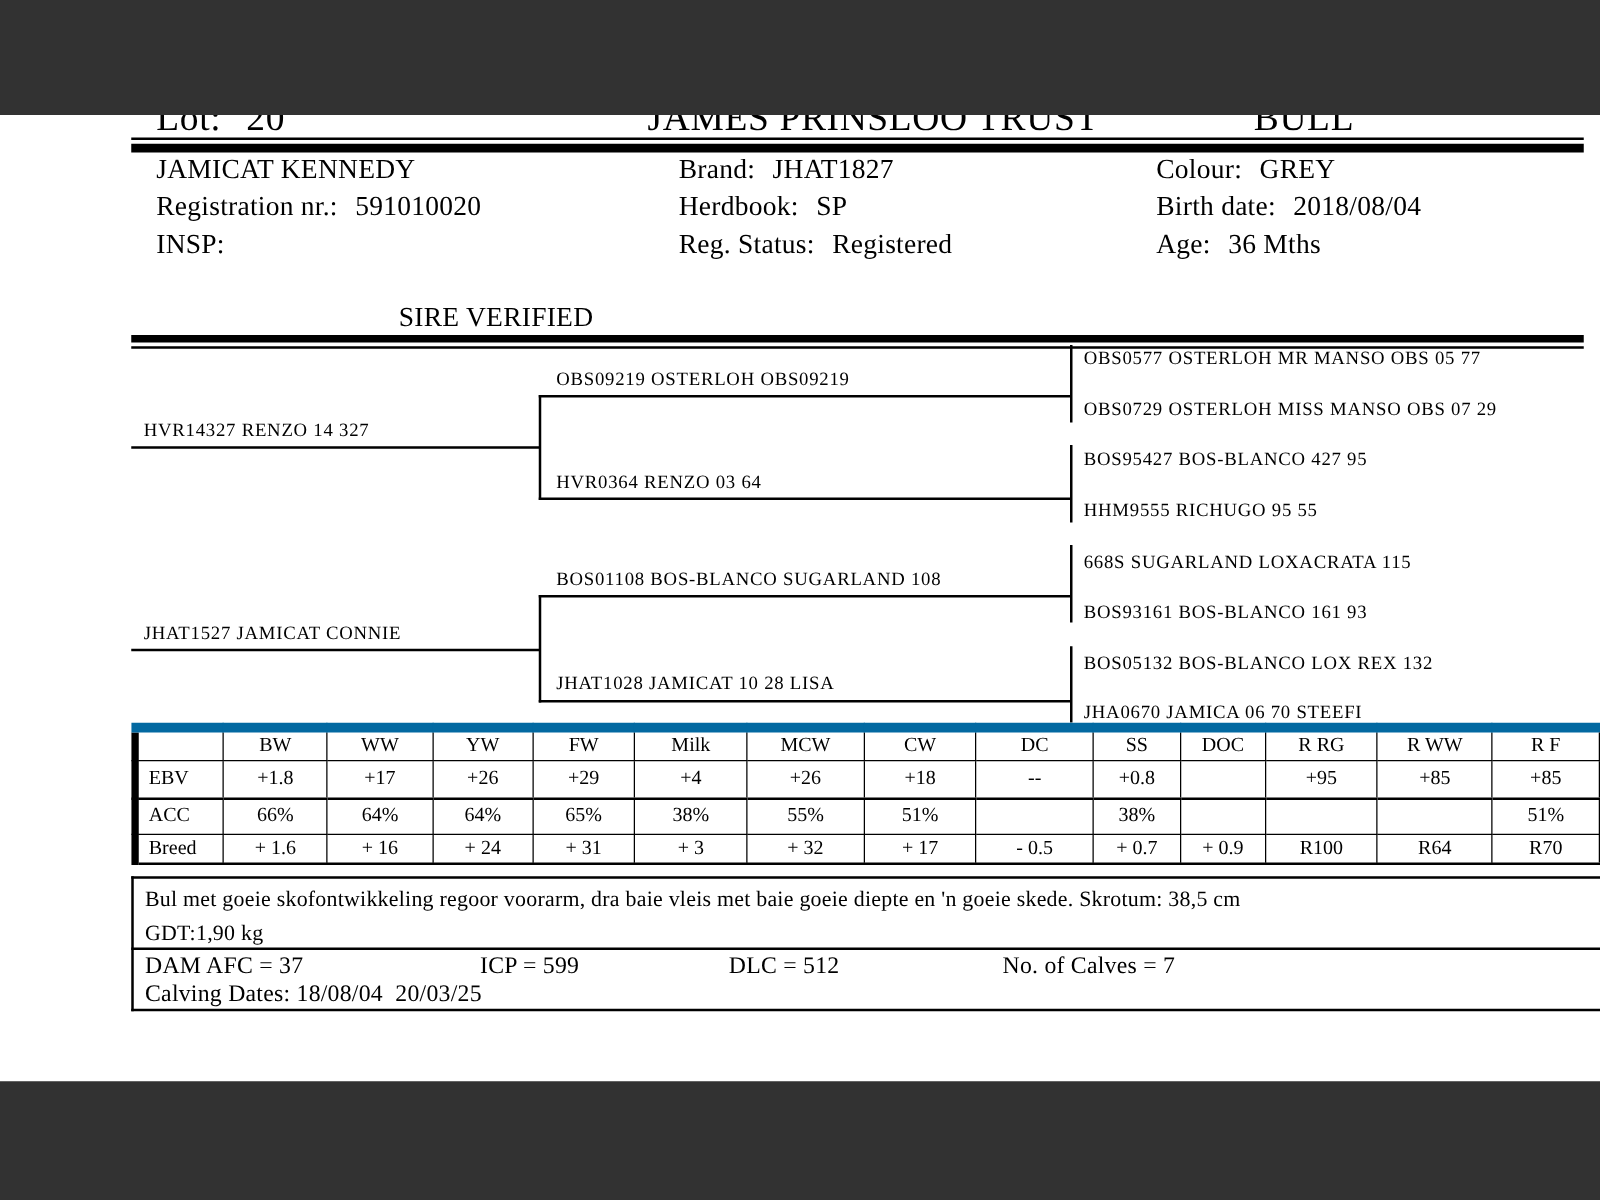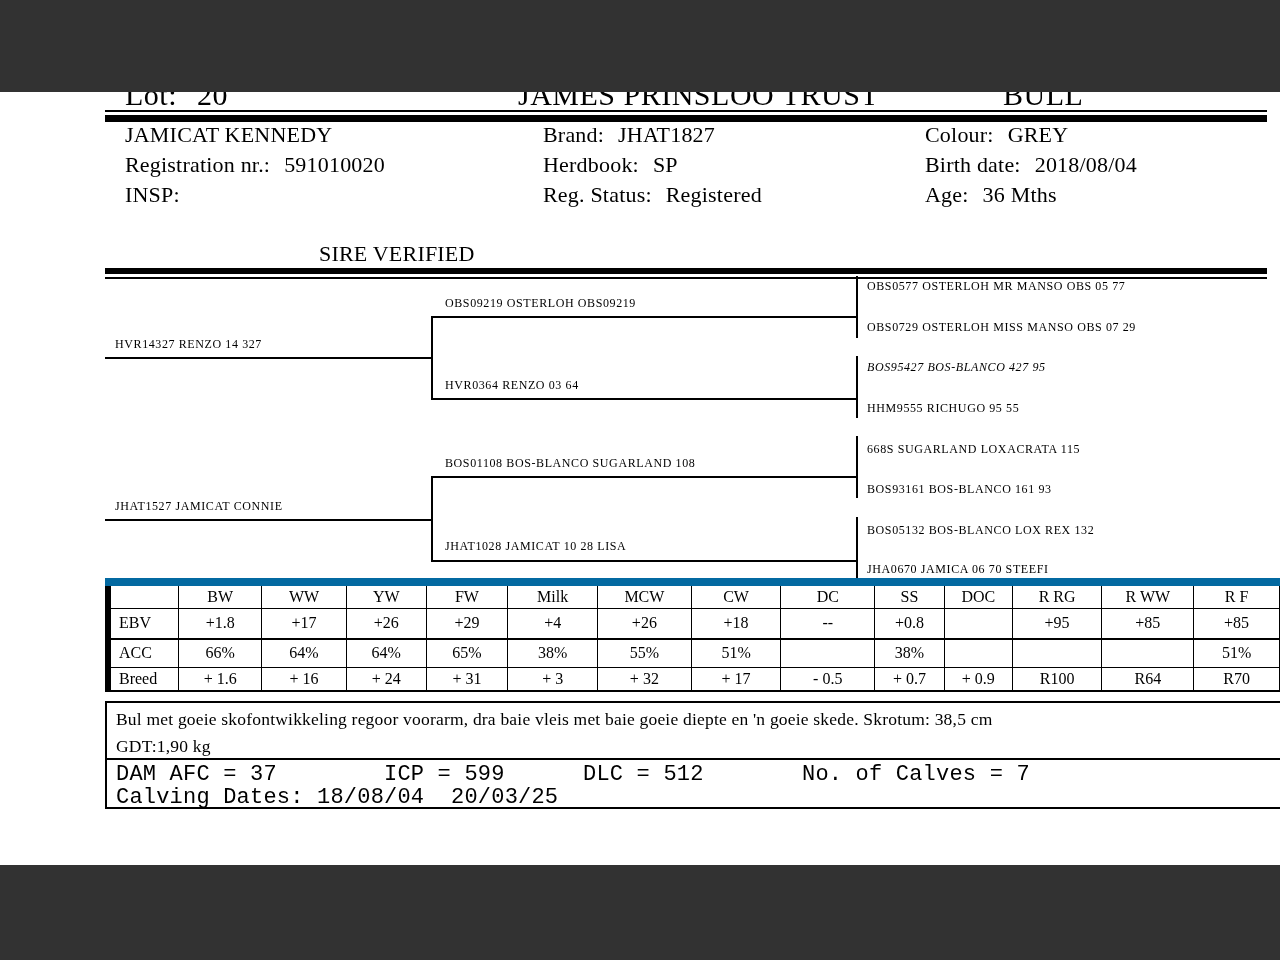--- a/index.html
+++ b/index.html
@@ -6,26 +6,26 @@
   .page{position:relative;width:1280px;height:960px;background:#ffffff;overflow:hidden;
         font-family:"Liberation Serif","DejaVu Serif",serif;color:#000;}
   .band{position:absolute;left:0;width:1280px;background:#323232;}
   .band-top{top:0;height:92px;z-index:6;}
   .band-bottom{top:865px;height:95px;}
   .abs{position:absolute;white-space:nowrap;}
   .headline{font-size:30px;letter-spacing:0.5px;z-index:2;}
   .rule{position:absolute;background:#000;}
   .info{font-size:22px;letter-spacing:0.2px;}
   .info .v{margin-left:14px;}
-  .ped{font-size:12px;letter-spacing:0.6px;}
+  .ped{font-size:15px;letter-spacing:0.6px;}
   .remarks-box{position:absolute;left:105px;top:701px;width:1175px;height:104px;
                border-top:2px solid #000;border-bottom:2px solid #000;border-left:2px solid #000;}
   .remarks-box .divider{position:absolute;left:-2px;top:55px;width:1177px;height:2px;background:#000;}
   .rline{position:absolute;white-space:pre;font-size:17.5px;letter-spacing:0.2px;}
-  .dline{position:absolute;white-space:pre;font-size:22px;letter-spacing:0.2px;font-family:Liberation Mono, monospace;}
+  .dline{position:absolute;white-space:pre;font-size:19px;letter-spacing:0.2px;}
   .tbl-wrap{position:absolute;left:105px;top:578px;width:1175px;overflow:hidden;}
   table.ebv{border-collapse:collapse;table-layout:fixed;font-family:inherit;
             border-top:8px solid #0369a1;border-left:6px solid #000;border-bottom:2px solid #000;}
   table.ebv th,table.ebv td{border:1px solid #000;font-size:16px;font-weight:normal;
             text-align:center;padding:0;overflow:hidden;white-space:nowrap;}
   table.ebv tr.hdr{height:26px;}
   table.ebv tr.r-ebv{height:31px;}
   table.ebv tr.r-acc{height:28px;}
   table.ebv tr.r-breed{height:24px;}
   table.ebv tr.r-ebv td{border-bottom:2px solid #000;}
@@ -80,21 +80,21 @@
 
   <div class="abs ped" style="left:115px;top:337px;">HVR14327 RENZO 14 327</div>
   <div class="abs ped" style="left:115px;top:499px;">JHAT1527 JAMICAT CONNIE</div>
   <div class="abs ped" style="left:445px;top:296px;">OBS09219 OSTERLOH OBS09219</div>
   <div class="abs ped" style="left:445px;top:378px;">HVR0364 RENZO 03 64</div>
   <div class="abs ped" style="left:445px;top:456px;">BOS01108 BOS-BLANCO SUGARLAND 108</div>
   <div class="abs ped" style="left:445px;top:539px;">JHAT1028 JAMICAT 10 28 LISA</div>
 
   <div class="abs ped" style="left:867px;top:279px;">OBS0577 OSTERLOH MR MANSO OBS 05 77</div>
   <div class="abs ped" style="left:867px;top:320px;">OBS0729 OSTERLOH MISS MANSO OBS 07 29</div>
-  <div class="abs ped" style="left:867px;top:360px;font-style:italic;">BOS95427 BOS-BLANCO 427 95</div>
+  <div class="abs ped" style="left:867px;top:360px;">BOS95427 BOS-BLANCO 427 95</div>
   <div class="abs ped" style="left:867px;top:401px;">HHM9555 RICHUGO 95 55</div>
   <div class="abs ped" style="left:867px;top:442px;">668S SUGARLAND LOXACRATA 115</div>
   <div class="abs ped" style="left:867px;top:482px;">BOS93161 BOS-BLANCO 161 93</div>
   <div class="abs ped" style="left:867px;top:523px;">BOS05132 BOS-BLANCO LOX REX 132</div>
   <div class="abs ped" style="left:867px;top:562px;">JHA0670 JAMICA 06 70 STEEFI</div>
 
   <div class="rule" style="left:105px;top:357px;width:327px;height:2px;"></div>
   <div class="rule" style="left:105px;top:519px;width:327px;height:2px;"></div>
   <div class="rule" style="left:431px;top:316px;width:2px;height:84px;"></div>
   <div class="rule" style="left:431px;top:476px;width:2px;height:86px;"></div>

